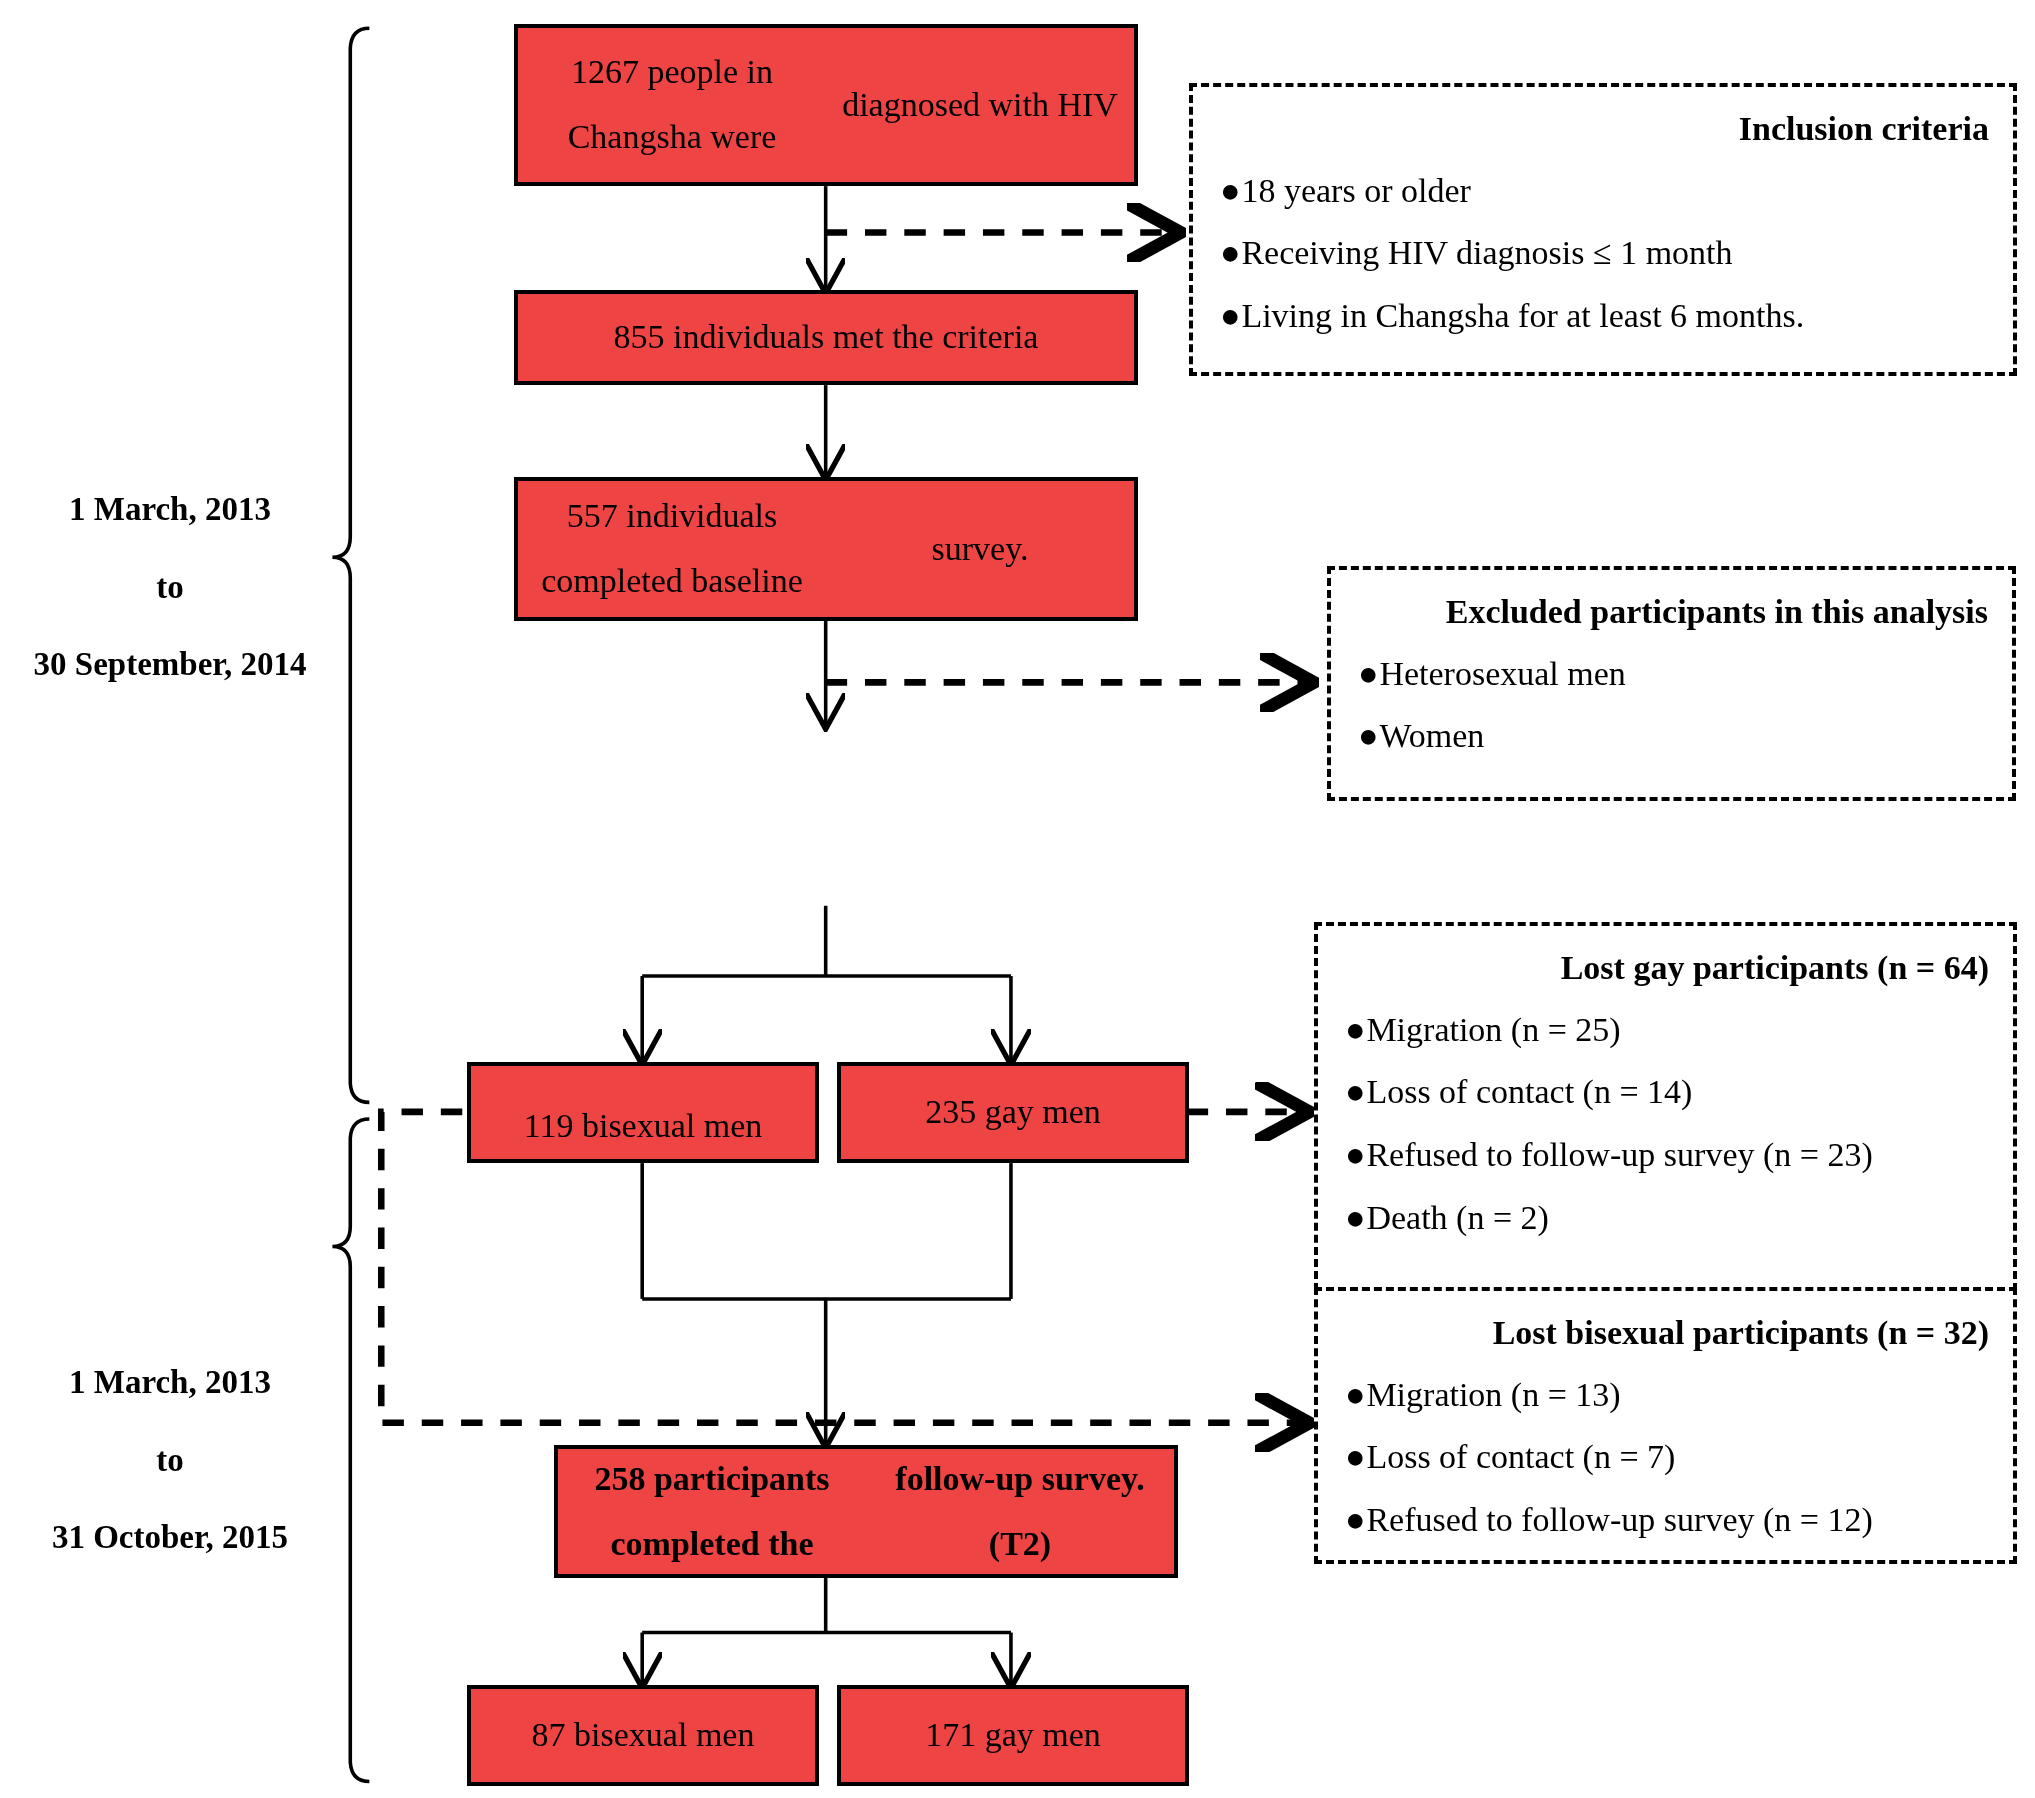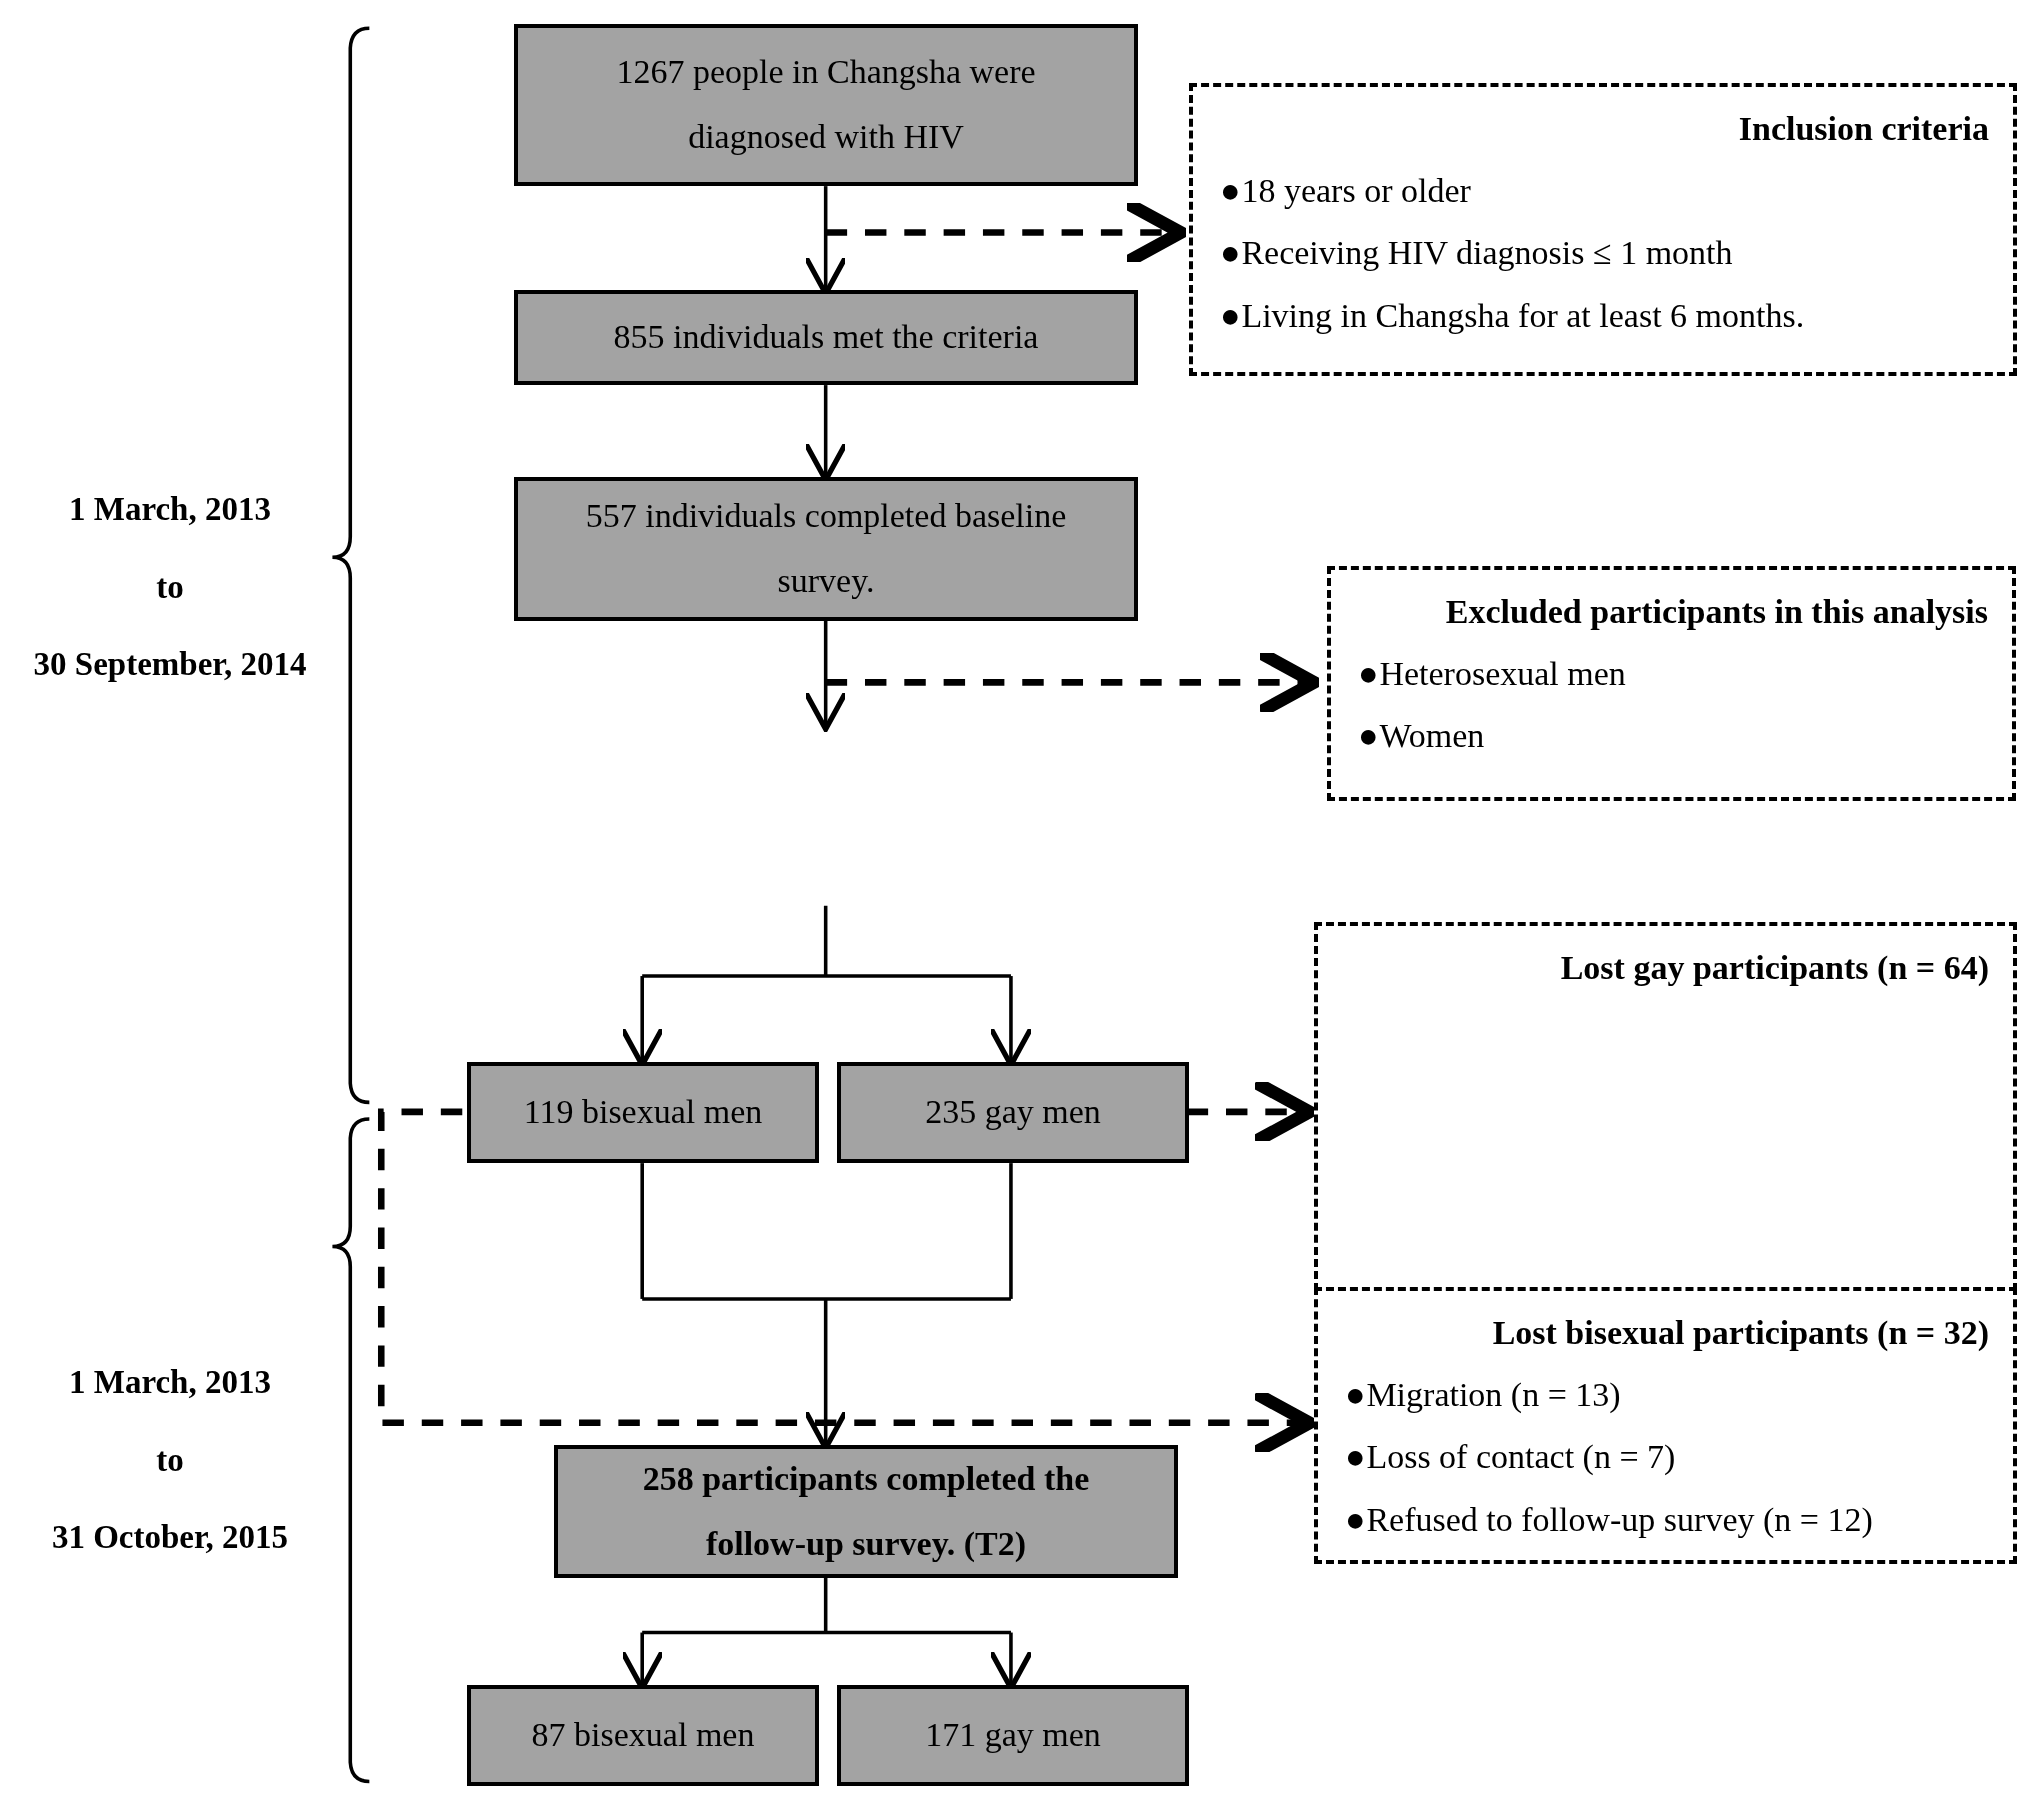--- a/index.html
+++ b/index.html
@@ -1,21 +1,21 @@
 <!DOCTYPE html>
 <html style="font-size:9.5px"><head>
 <meta charset="utf-8">
 <style>
   html,body{margin:0;padding:0;background:#ffffff;}
   body{font-family:"Liberation Serif","DejaVu Serif",serif;}
   #page{position:relative;width:2035px;height:1799px;background:#fff;overflow:hidden;}
   #flow{position:absolute;left:0;top:0;width:2035px;height:1799px;}
 
-  .bx{position:absolute;border:4.2px solid #000;background:#a3a3a3;box-sizing:border-box;
-      display:flex;flex-direction:column;align-items:center;justify-content:center;
+  .bx{position:absolute;border:4.2px solid #000;background:#ef4444;box-sizing:border-box;
+      display:flex;align-items:center;justify-content:center;
       text-align:center;color:#000;}
   .bx .ln{display:block;width:100%;}
 
   .solid{font-size:34px;line-height:1.9;}
   .solid.bold{font-weight:bold;}
 
   .dbox{position:absolute;border:4.2px dashed #000;background:#fff;box-sizing:border-box;
         padding:20px 24px 20px 27px;color:#000;}
   .dbox .hd{font-weight:bold;font-size:34px;line-height:1.32;margin-bottom:16.7px;text-align:right;}
   .dbox ul{list-style:none;margin:0;padding:0;}
@@ -144,20 +144,26 @@
   <div class="dbox" style="left:1327px; top:566px; width:689px; height:235px;">
     <div class="hd">Excluded participants in this analysis</div>
     <ul>
       <li><span class="bul">●</span><span>Heterosexual men</span></li>
       <li><span class="bul">●</span><span>Women</span></li>
     </ul>
   </div>
 
   <div class="dbox" style="left:1314px; top:922px; width:703px; height:369px;">
     <div class="hd">Lost gay participants (n = 64)</div>
+    <ul>
+      <li><span class="bul">●</span><span>Migration (n = 25)</span></li>
+      <li><span class="bul">●</span><span>Loss of contact (n = 14)</span></li>
+      <li><span class="bul">●</span><span>Refused to follow-up survey (n = 23)</span></li>
+      <li><span class="bul">●</span><span>Death (n = 2)</span></li>
+    </ul>
   </div>
 
   <div class="dbox" style="left:1314px; top:1287px; width:703px; height:277px;">
     <div class="hd">Lost bisexual participants (n = 32)</div>
     <ul>
       <li><span class="bul">●</span><span>Migration (n = 13)</span></li>
       <li><span class="bul">●</span><span>Loss of contact (n = 7)</span></li>
       <li><span class="bul">●</span><span>Refused to follow-up survey (n = 12)</span></li>
     </ul>
   </div>

